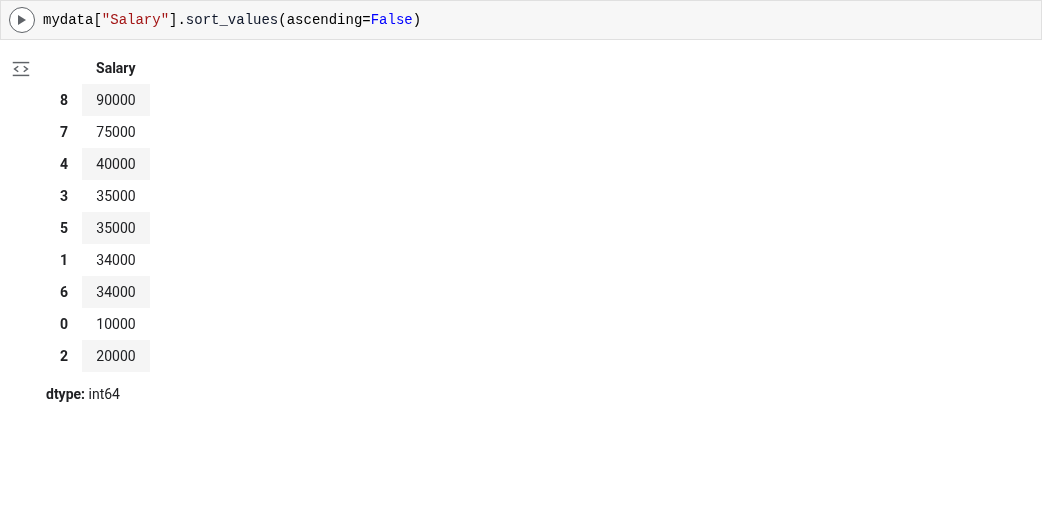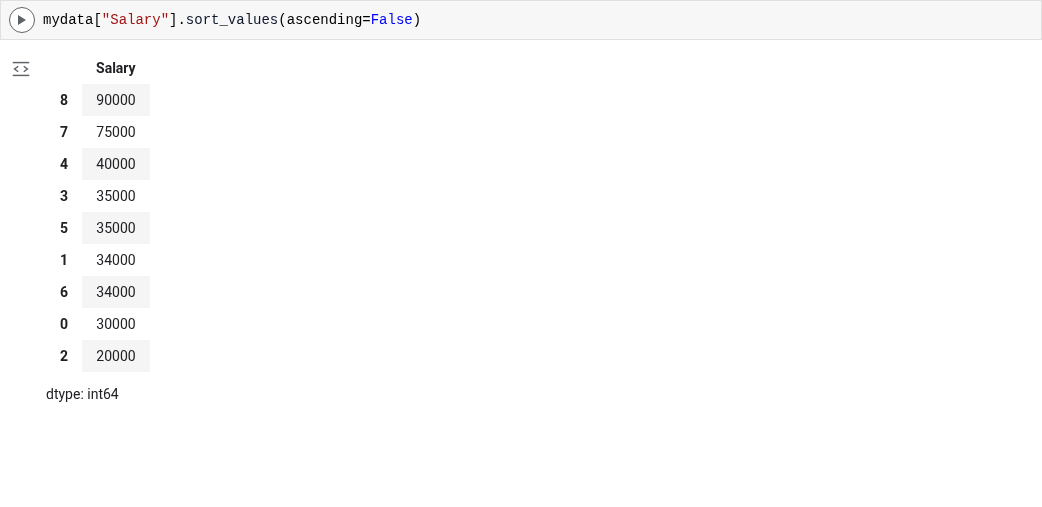--- a/index.html
+++ b/index.html
@@ -97,21 +97,21 @@
     .df-table tbody tr:nth-child(odd) td.val {
       background: #f5f5f5;
     }
     .df-table tbody tr:nth-child(even) td.val {
       background: #fff;
     }
     .dtype {
       font-size: 14px;
     }
     .dtype .lbl {
-      font-weight: 400;
+      font-weight: 700;
     }
   </style>
 </head>
 <body>
 
 <div class="cell">
   <div class="code-row">
     <div class="run-btn">
       <svg viewBox="0 0 10 12">
         <path d="M1 1 L9 6 L1 11 Z" fill="#5f6368"></path>
@@ -161,21 +161,21 @@
           <tr>
               <td class="idx">1</td>
               <td class="val">34000</td>
             </tr>
           <tr>
               <td class="idx">6</td>
               <td class="val">34000</td>
             </tr>
           <tr>
               <td class="idx">0</td>
-              <td class="val">30000</td>
+              <td class="val">10000</td>
             </tr>
           <tr>
               <td class="idx">2</td>
               <td class="val">20000</td>
             </tr>
         </tbody>
       </table>
       <div class="dtype">
         <span class="lbl">dtype:</span>
         <span>int64</span>

